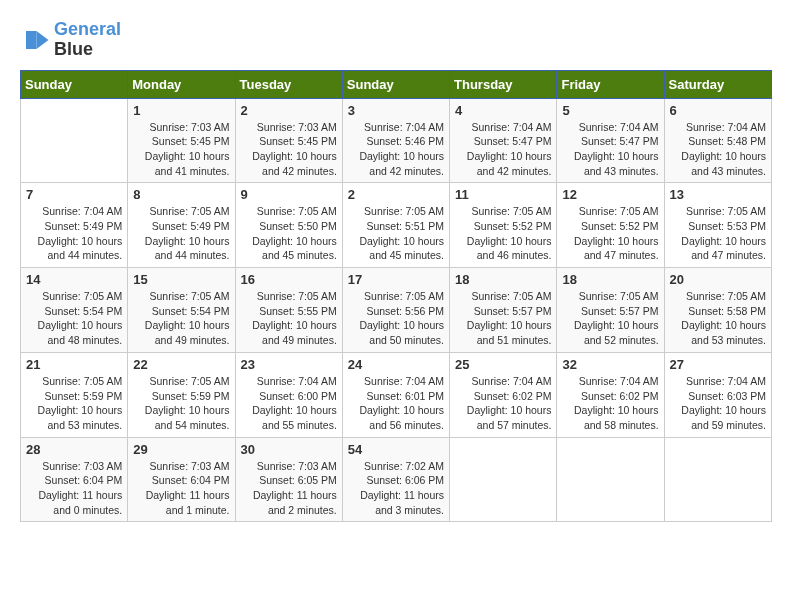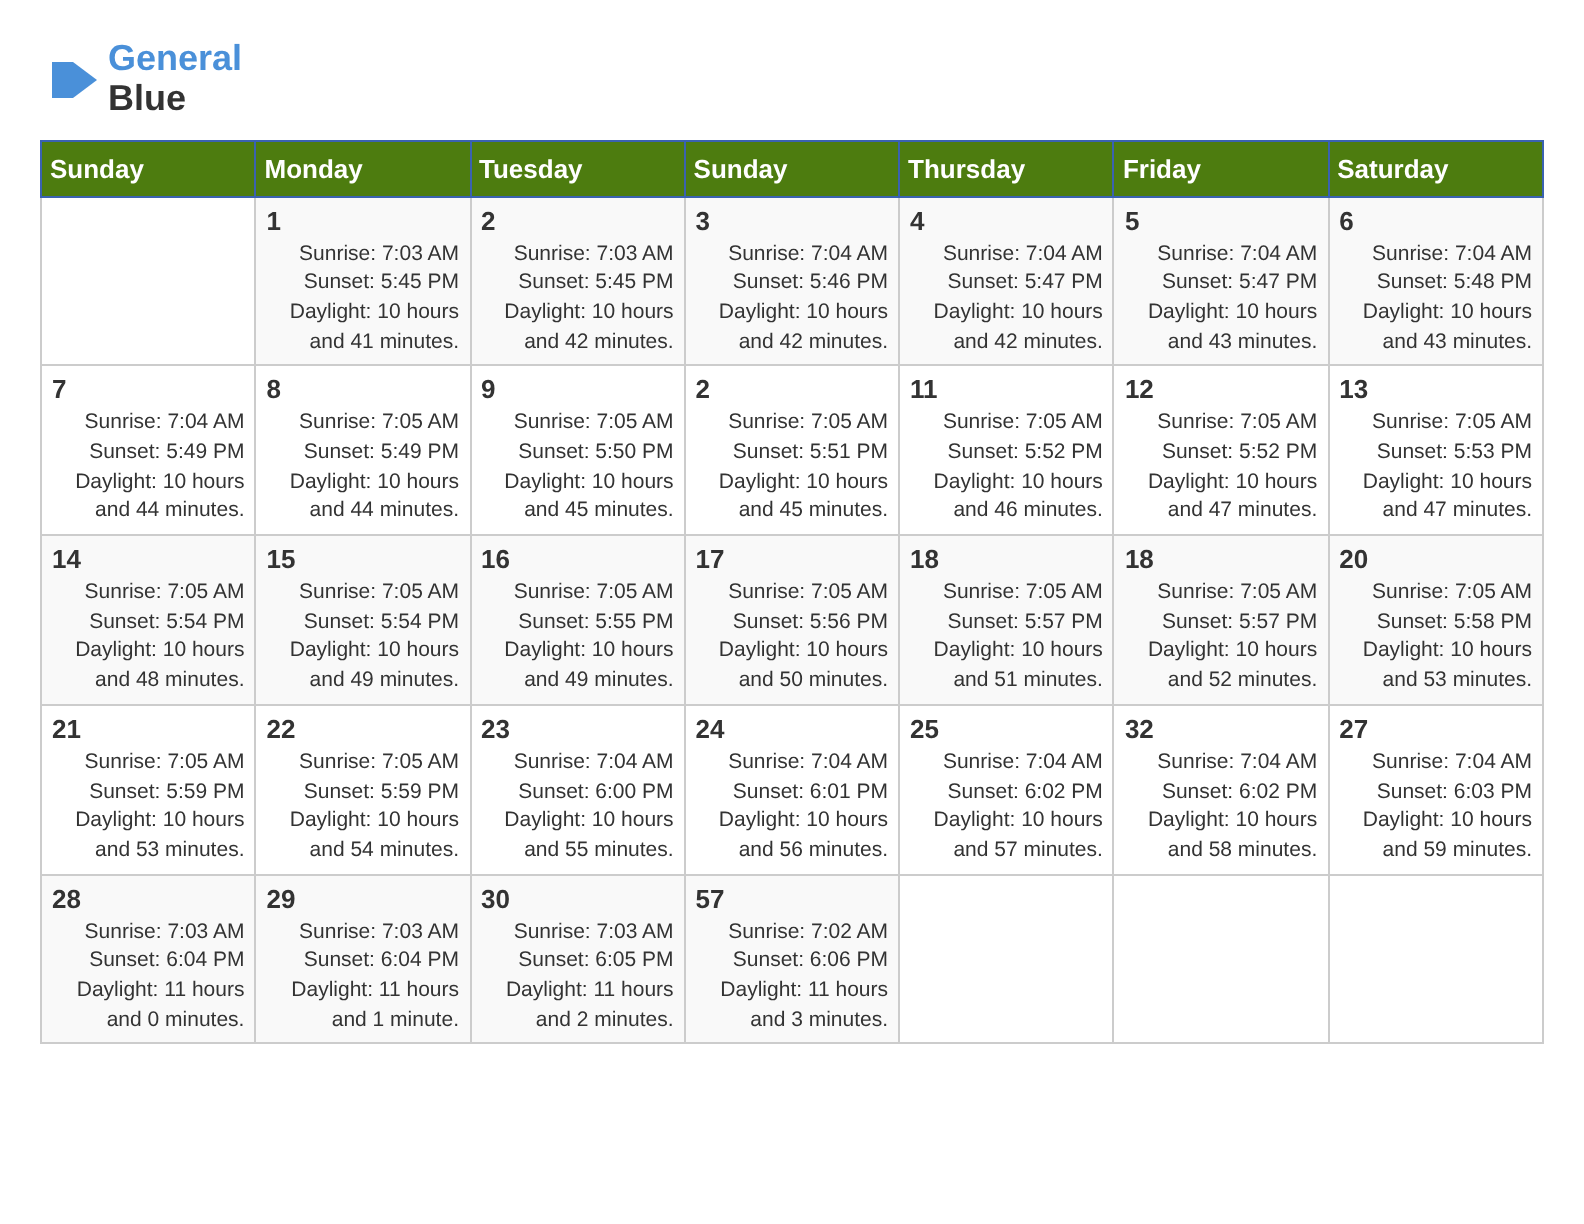--- a/index.html
+++ b/index.html
@@ -245,21 +245,21 @@
         </td>
         <td>
           <span class="day-number">29</span>
           <div class="day-info">Sunrise: 7:03 AM<br>Sunset: 6:04 PM<br>Daylight: 11 hours and 1 minute.</div>
         </td>
         <td>
           <span class="day-number">30</span>
           <div class="day-info">Sunrise: 7:03 AM<br>Sunset: 6:05 PM<br>Daylight: 11 hours and 2 minutes.</div>
         </td>
         <td>
-          <span class="day-number">57</span>
+          <span class="day-number">54</span>
           <div class="day-info">Sunrise: 7:02 AM<br>Sunset: 6:06 PM<br>Daylight: 11 hours and 3 minutes.</div>
         </td>
         <td class="empty-cell"></td>
         <td class="empty-cell"></td>
         <td class="empty-cell"></td>
       </tr>
     </tbody>
 </table>
 
 </body></html>

